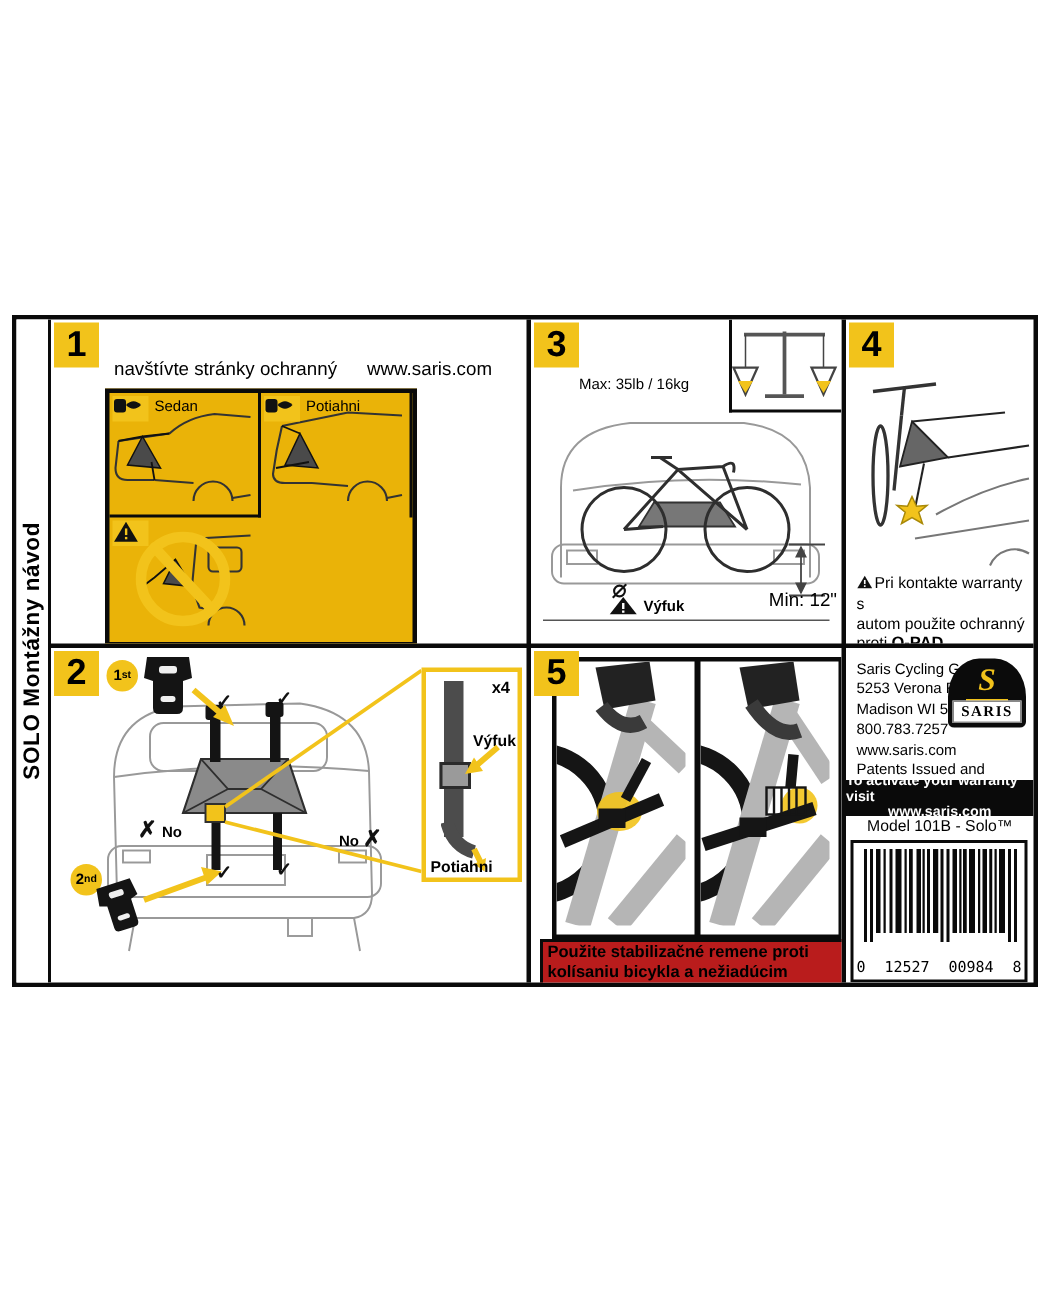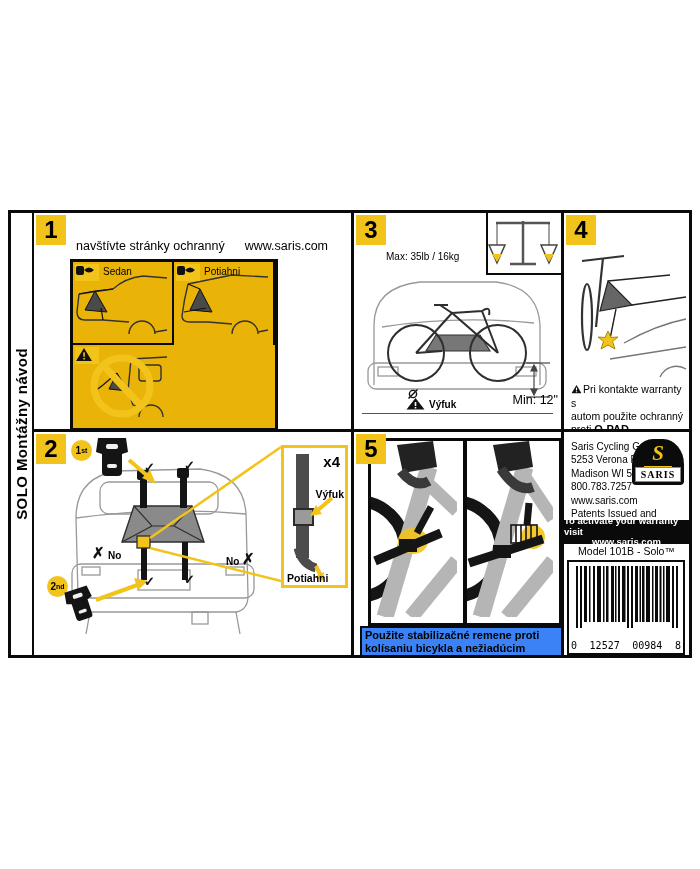--- a/index.html
+++ b/index.html
@@ -44,33 +44,33 @@
   .s4-note b{font-size:11px;}
   .s4-paren{font-size:8.5px;}
   
   .ord-circle{position:absolute;width:21px;height:21px;border-radius:50%;background:#F2C31B;
               display:flex;align-items:center;justify-content:center;font-size:10px;font-weight:700;z-index:6;}
   .ord-circle sup{font-size:7px;}
   .clip{position:absolute;z-index:6;}
   .inset{position:absolute;left:247px;top:13px;width:61px;height:137px;border:3px solid #F2C31B;background:#fff;z-index:4;}
   .inset .strap{position:absolute;left:12px;top:6px;width:13px;height:104px;background:#4c4c4c;}
   .inset .tail{position:absolute;left:10px;top:100px;}
-  .inset .qty{position:absolute;right:5px;top:5px;font-size:15px;font-weight:700;}
+  .inset .qty{position:absolute;right:5px;top:5px;font-size:11px;font-weight:700;}
   .inset .push{position:absolute;right:1px;top:40px;font-size:10.5px;font-weight:700;}
   .inset .pull{position:absolute;left:3px;bottom:1px;font-size:10.5px;font-weight:700;}
   .inset .buckle{position:absolute;left:9px;top:60px;width:17px;height:14px;background:#9a9a9a;border:2px solid #2b2b2b;}
   .mark{position:absolute;z-index:5;font-weight:700;}
   .chk{color:#111;font-size:13px;}
   .xmk{color:#111;font-size:15px;}
   .no-lbl{font-size:10px;font-weight:700;}
   .s2-carsvg{position:absolute;left:8px;top:16px;z-index:1;}
   .s2-overlay{position:absolute;left:0;top:0;z-index:3;pointer-events:none;}
   
   .s5-panel{position:absolute;top:6px;width:92px;height:182px;border:3px solid #0a0a0a;background:#fff;overflow:hidden;}
-  .s5-caption{position:absolute;left:6px;top:194px;width:194px;border:2px solid #0a0a0a;background:#3b82f6;
+  .s5-caption{position:absolute;left:6px;top:194px;width:194px;border:2px solid #0a0a0a;background:#b91c1c;
               font-size:11px;font-weight:700;line-height:1.18;padding:1px 3px;}
   
   .addr{position:absolute;left:7px;top:8px;font-size:10px;line-height:1.34;}
   .doc-code{font-size:7.5px;margin-top:2px;}
   .logo{position:absolute;right:5px;top:7px;width:52px;height:46px;z-index:2;}
   .logo .shield{position:absolute;inset:0;background:#0b0b0b;border-radius:40% 40% 8% 8% / 55% 55% 8% 8%;}
   .logo .mono{position:absolute;left:0;right:0;top:2px;text-align:center;color:#F2C31B;font-weight:700;font-size:21px;font-style:italic;font-family:"Liberation Serif",serif;}
   .logo .dash{position:absolute;left:12px;right:12px;top:27px;height:2px;background:#F2C31B;}
   .logo .word{position:absolute;left:3px;right:3px;bottom:3px;height:13px;background:#fff;border:1px solid #888;
               display:flex;align-items:center;justify-content:center;font-family:"Liberation Serif",serif;

